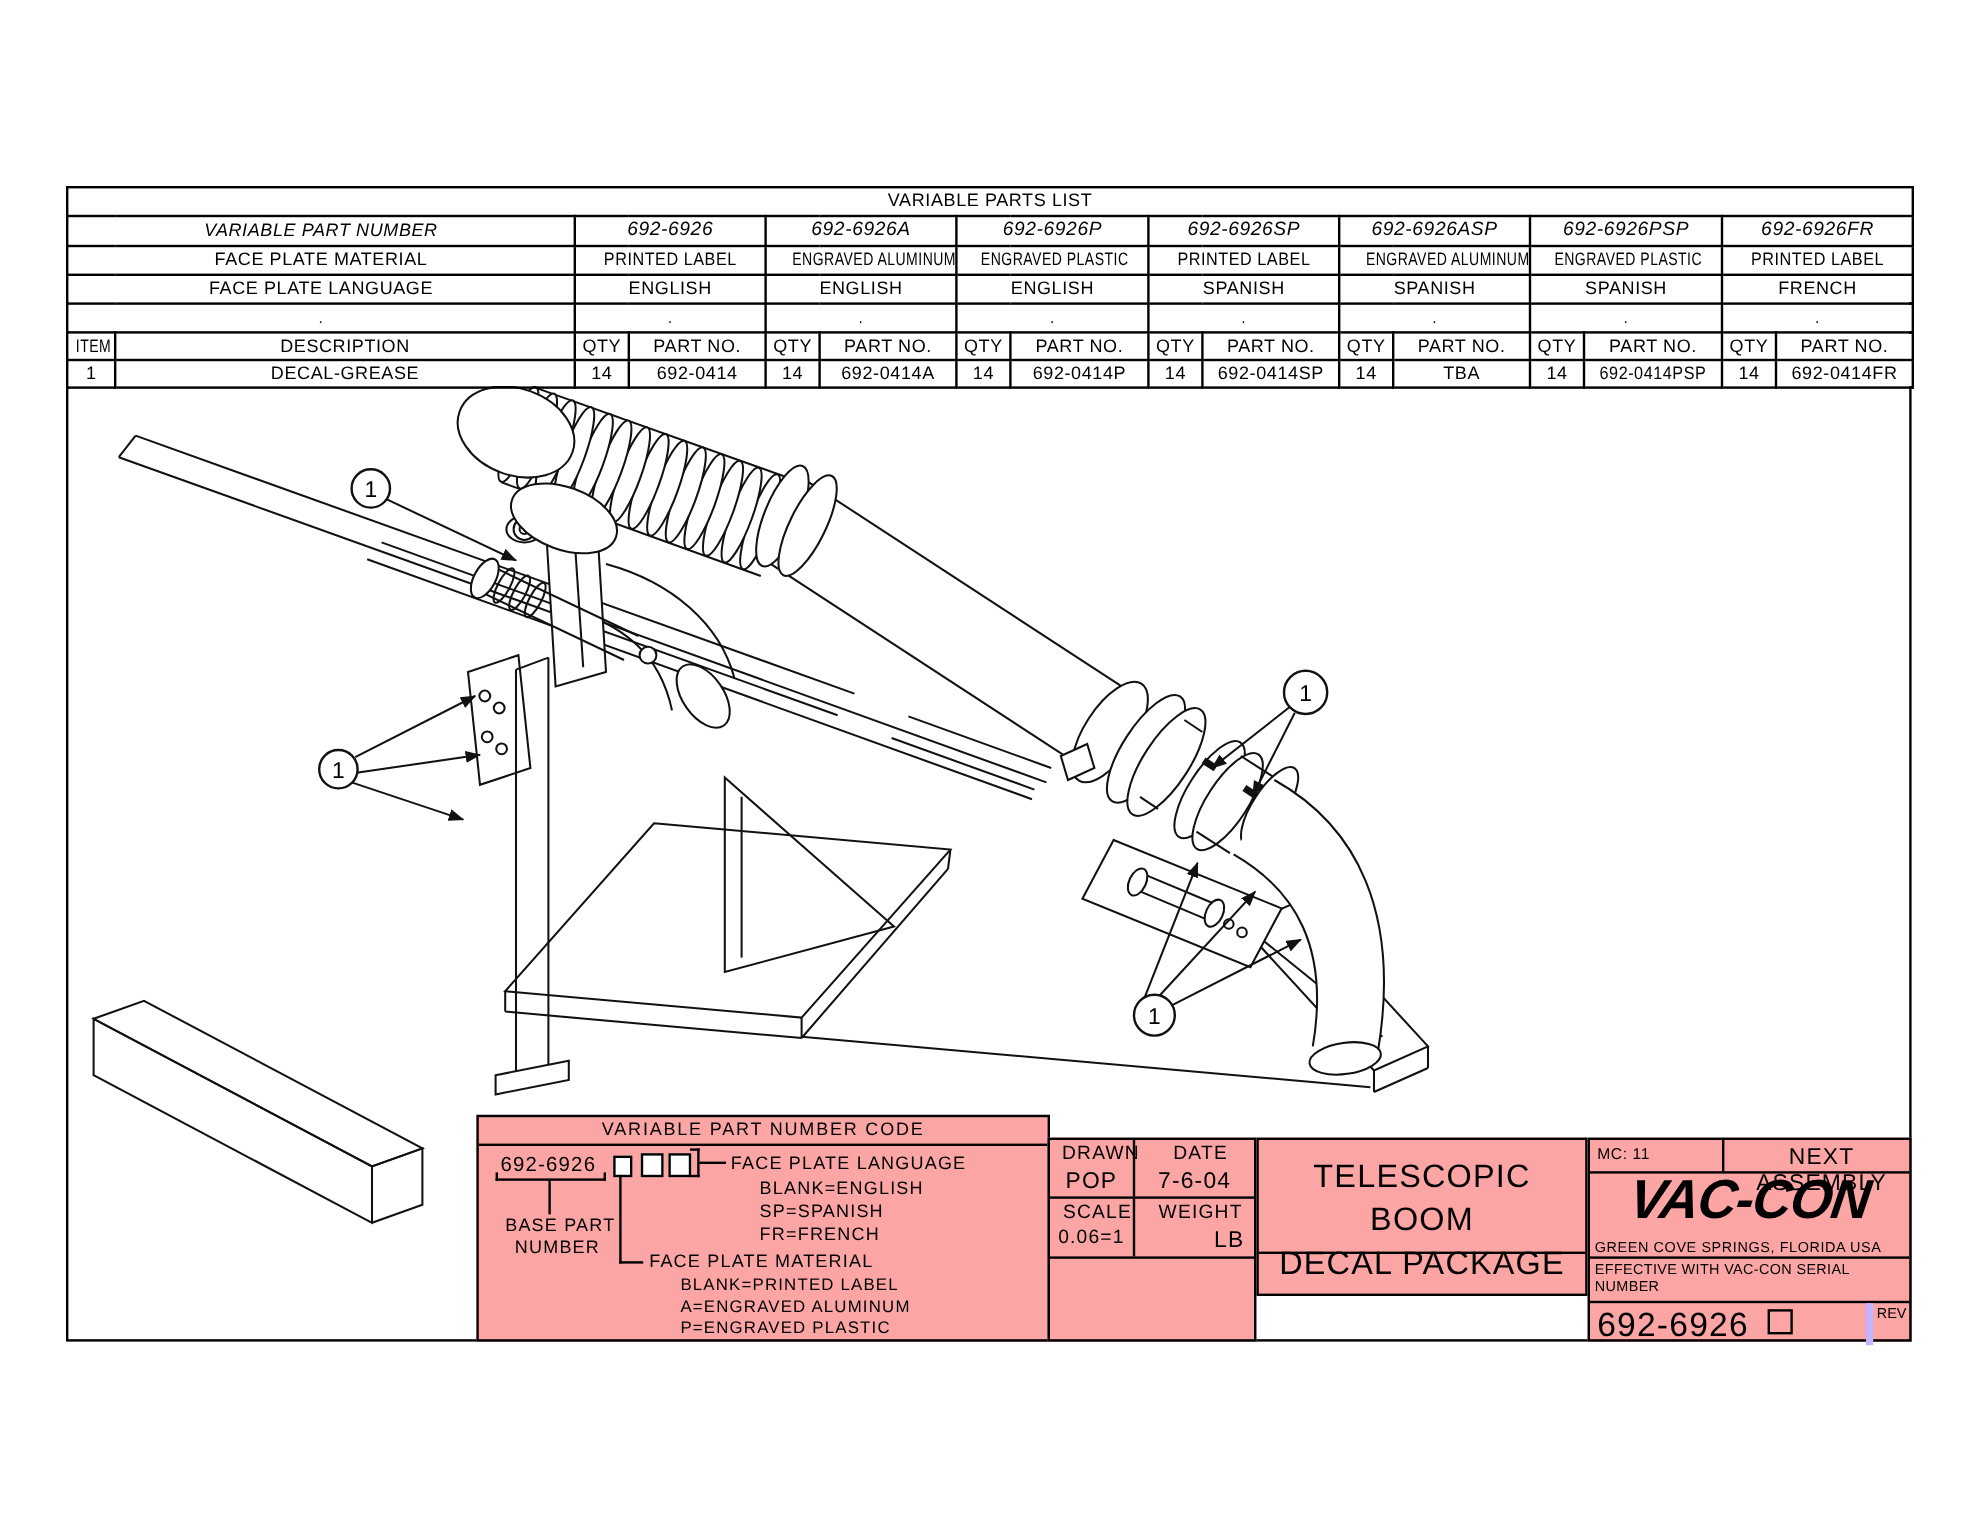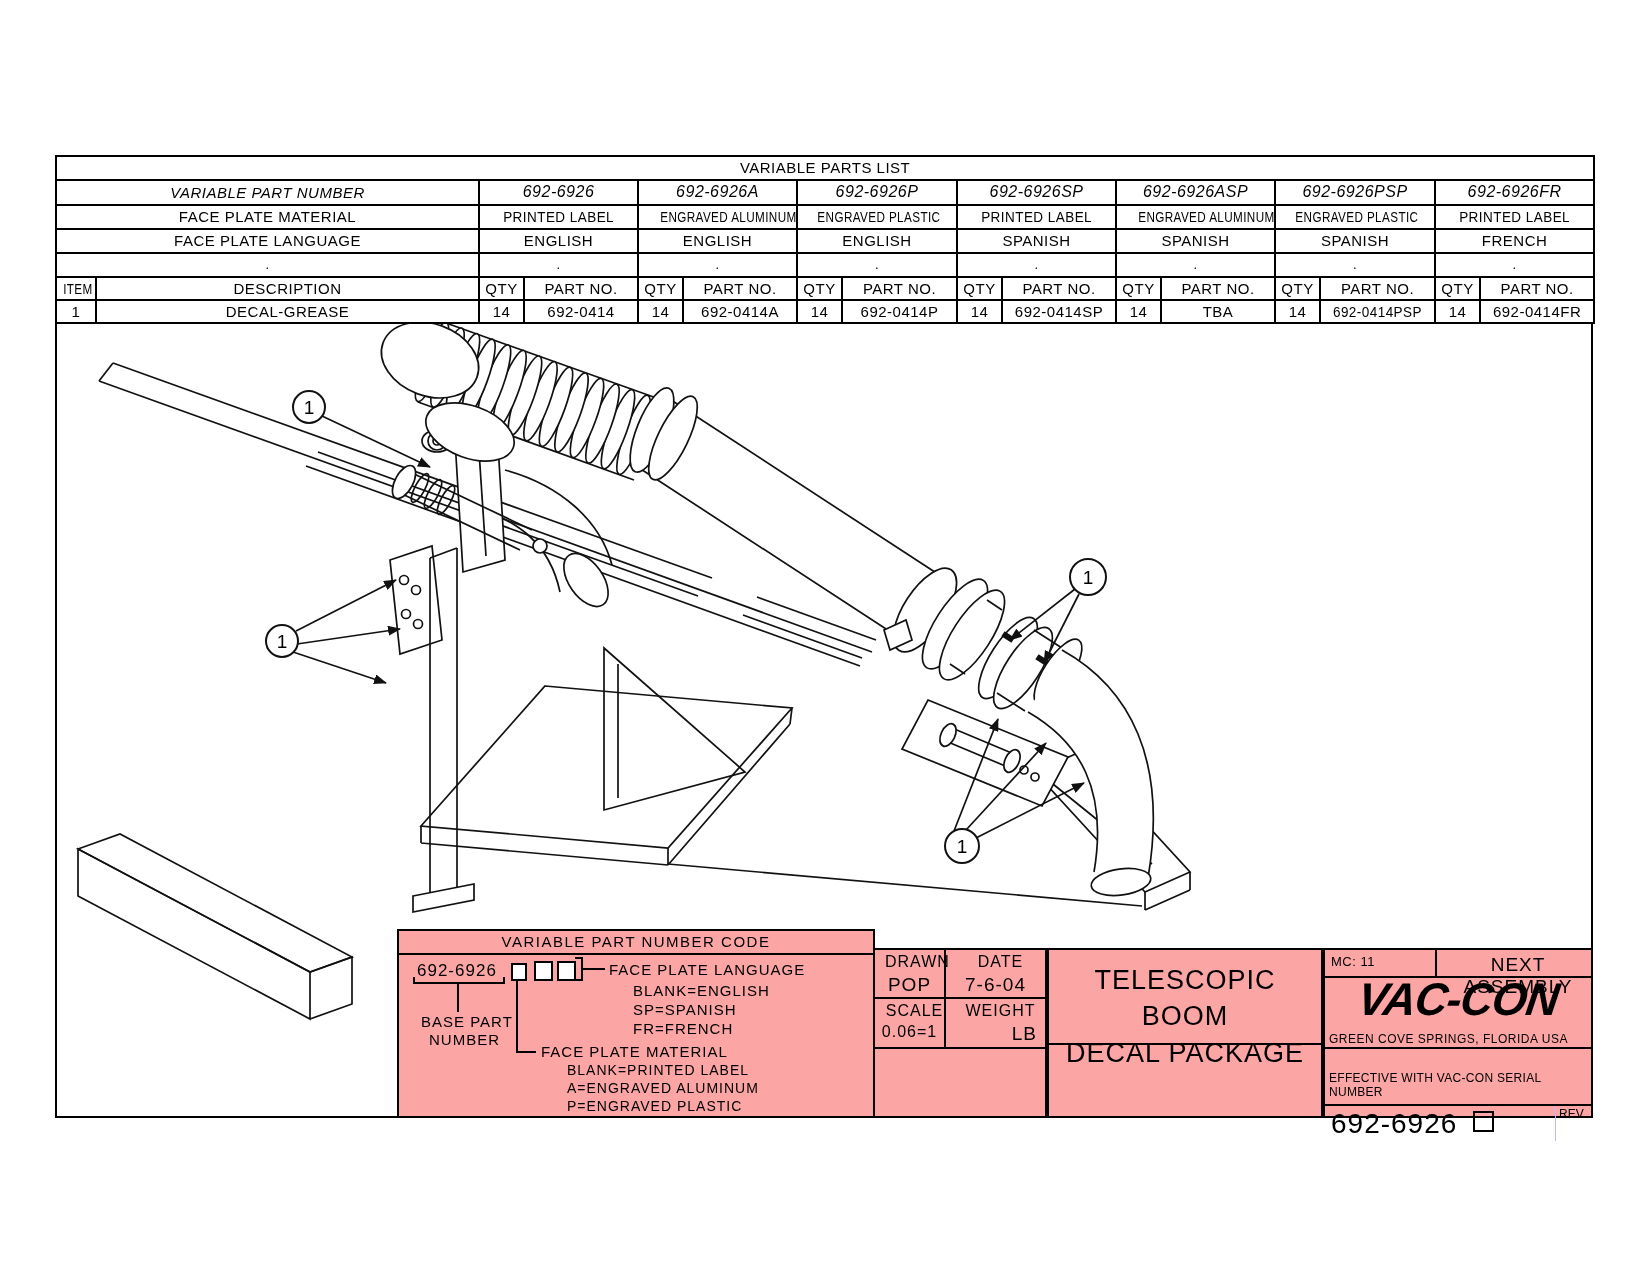--- a/index.html
+++ b/index.html
@@ -30,25 +30,25 @@
   .tb-val{font-size:19px;letter-spacing:1px;padding-top:3px;}
   .row-line{border-bottom:2px solid #000;}
   .bigtitle{font-size:27px;letter-spacing:1px;text-align:center;line-height:1.35;padding-top:12px;}
   .mc-row{display:flex;height:26px;border-bottom:2px solid #000;}
   .mc-cell{width:112px;border-right:2px solid #000;font-size:13px;letter-spacing:.5px;padding:4px 0 0 6px;box-sizing:border-box;}
   .na-cell{flex:1;font-size:19px;letter-spacing:1px;padding:4px 0 0 8px;text-align:center;}
   .logo-cell{height:69px;border-bottom:2px solid #000;position:relative;overflow:hidden;}
   .logo{position:absolute;left:4px;top:-4px;width:258px;text-align:center;font-weight:bold;font-style:italic;
         font-size:45px;letter-spacing:-1px;transform:skewX(-8deg) scaleY(1.02);white-space:nowrap;}
   .logo-sub{position:absolute;left:4px;bottom:1px;font-size:12px;letter-spacing:.5px;white-space:nowrap;}
-  .eff-cell{height:37px;border-bottom:2px solid #000;font-size:12px;letter-spacing:.3px;padding:2px 0 0 4px;box-sizing:border-box;margin-top:20px;}
+  .eff-cell{height:37px;border-bottom:2px solid #000;font-size:12px;letter-spacing:.3px;padding:2px 0 0 4px;box-sizing:border-box;}
   .num-row{display:flex;height:35px;}
   .num-cell{flex:1;font-size:28px;letter-spacing:1px;padding:2px 0 0 6px;white-space:nowrap;}
   .chkbox{display:inline-block;width:17px;height:17px;border:2px solid #000;margin-left:16px;vertical-align:1px;}
-  .rev-cell{width:36px;border-left:1px solid #c4b5fd;font-size:12px;padding:1px 0 0 3px;box-sizing:border-box;}
+  .rev-cell{width:36px;border-left:6px solid #c4b5fd;font-size:12px;padding:1px 0 0 3px;box-sizing:border-box;}
   
   svg.draw{position:absolute;left:0;top:0;}
   svg.draw .s{stroke:#111;stroke-width:1.7;fill:none;}
   svg.draw .sw{stroke:#111;stroke-width:1.7;fill:#fff;}
   svg.draw .fillb{fill:#111;stroke:none;}
   .callout-text{fill:#000;stroke:none;font:19px "Liberation Sans",sans-serif;text-anchor:middle;}
 </style>
 </head>
 <body>
 
@@ -349,21 +349,21 @@
         <div class="tb-lab">SCALE</div>
         <div class="tb-val" style="font-size:16px;">0.06=1</div>
       </div>
       <div style="flex:1;text-align:center;">
         <div class="tb-lab">WEIGHT</div>
         <div class="tb-val" style="text-align:right;padding-right:8px;">LB</div>
       </div>
     </div>
   </div>
 
-  <div class="blk" style="left:1047px;top:948px;width:276px;height:170px;">
+  <div class="blk" style="left:1047px;top:948px;width:276px;height:132px;">
     <div class="row-line" style="height:95px;box-sizing:border-box;">
       <div class="bigtitle">
         <div>TELESCOPIC BOOM</div>
         <div>DECAL PACKAGE</div>
       </div>
     </div>
   </div>
 
   <div class="blk" style="left:1323px;top:948px;width:270px;height:170px;">
     <div class="mc-row">

